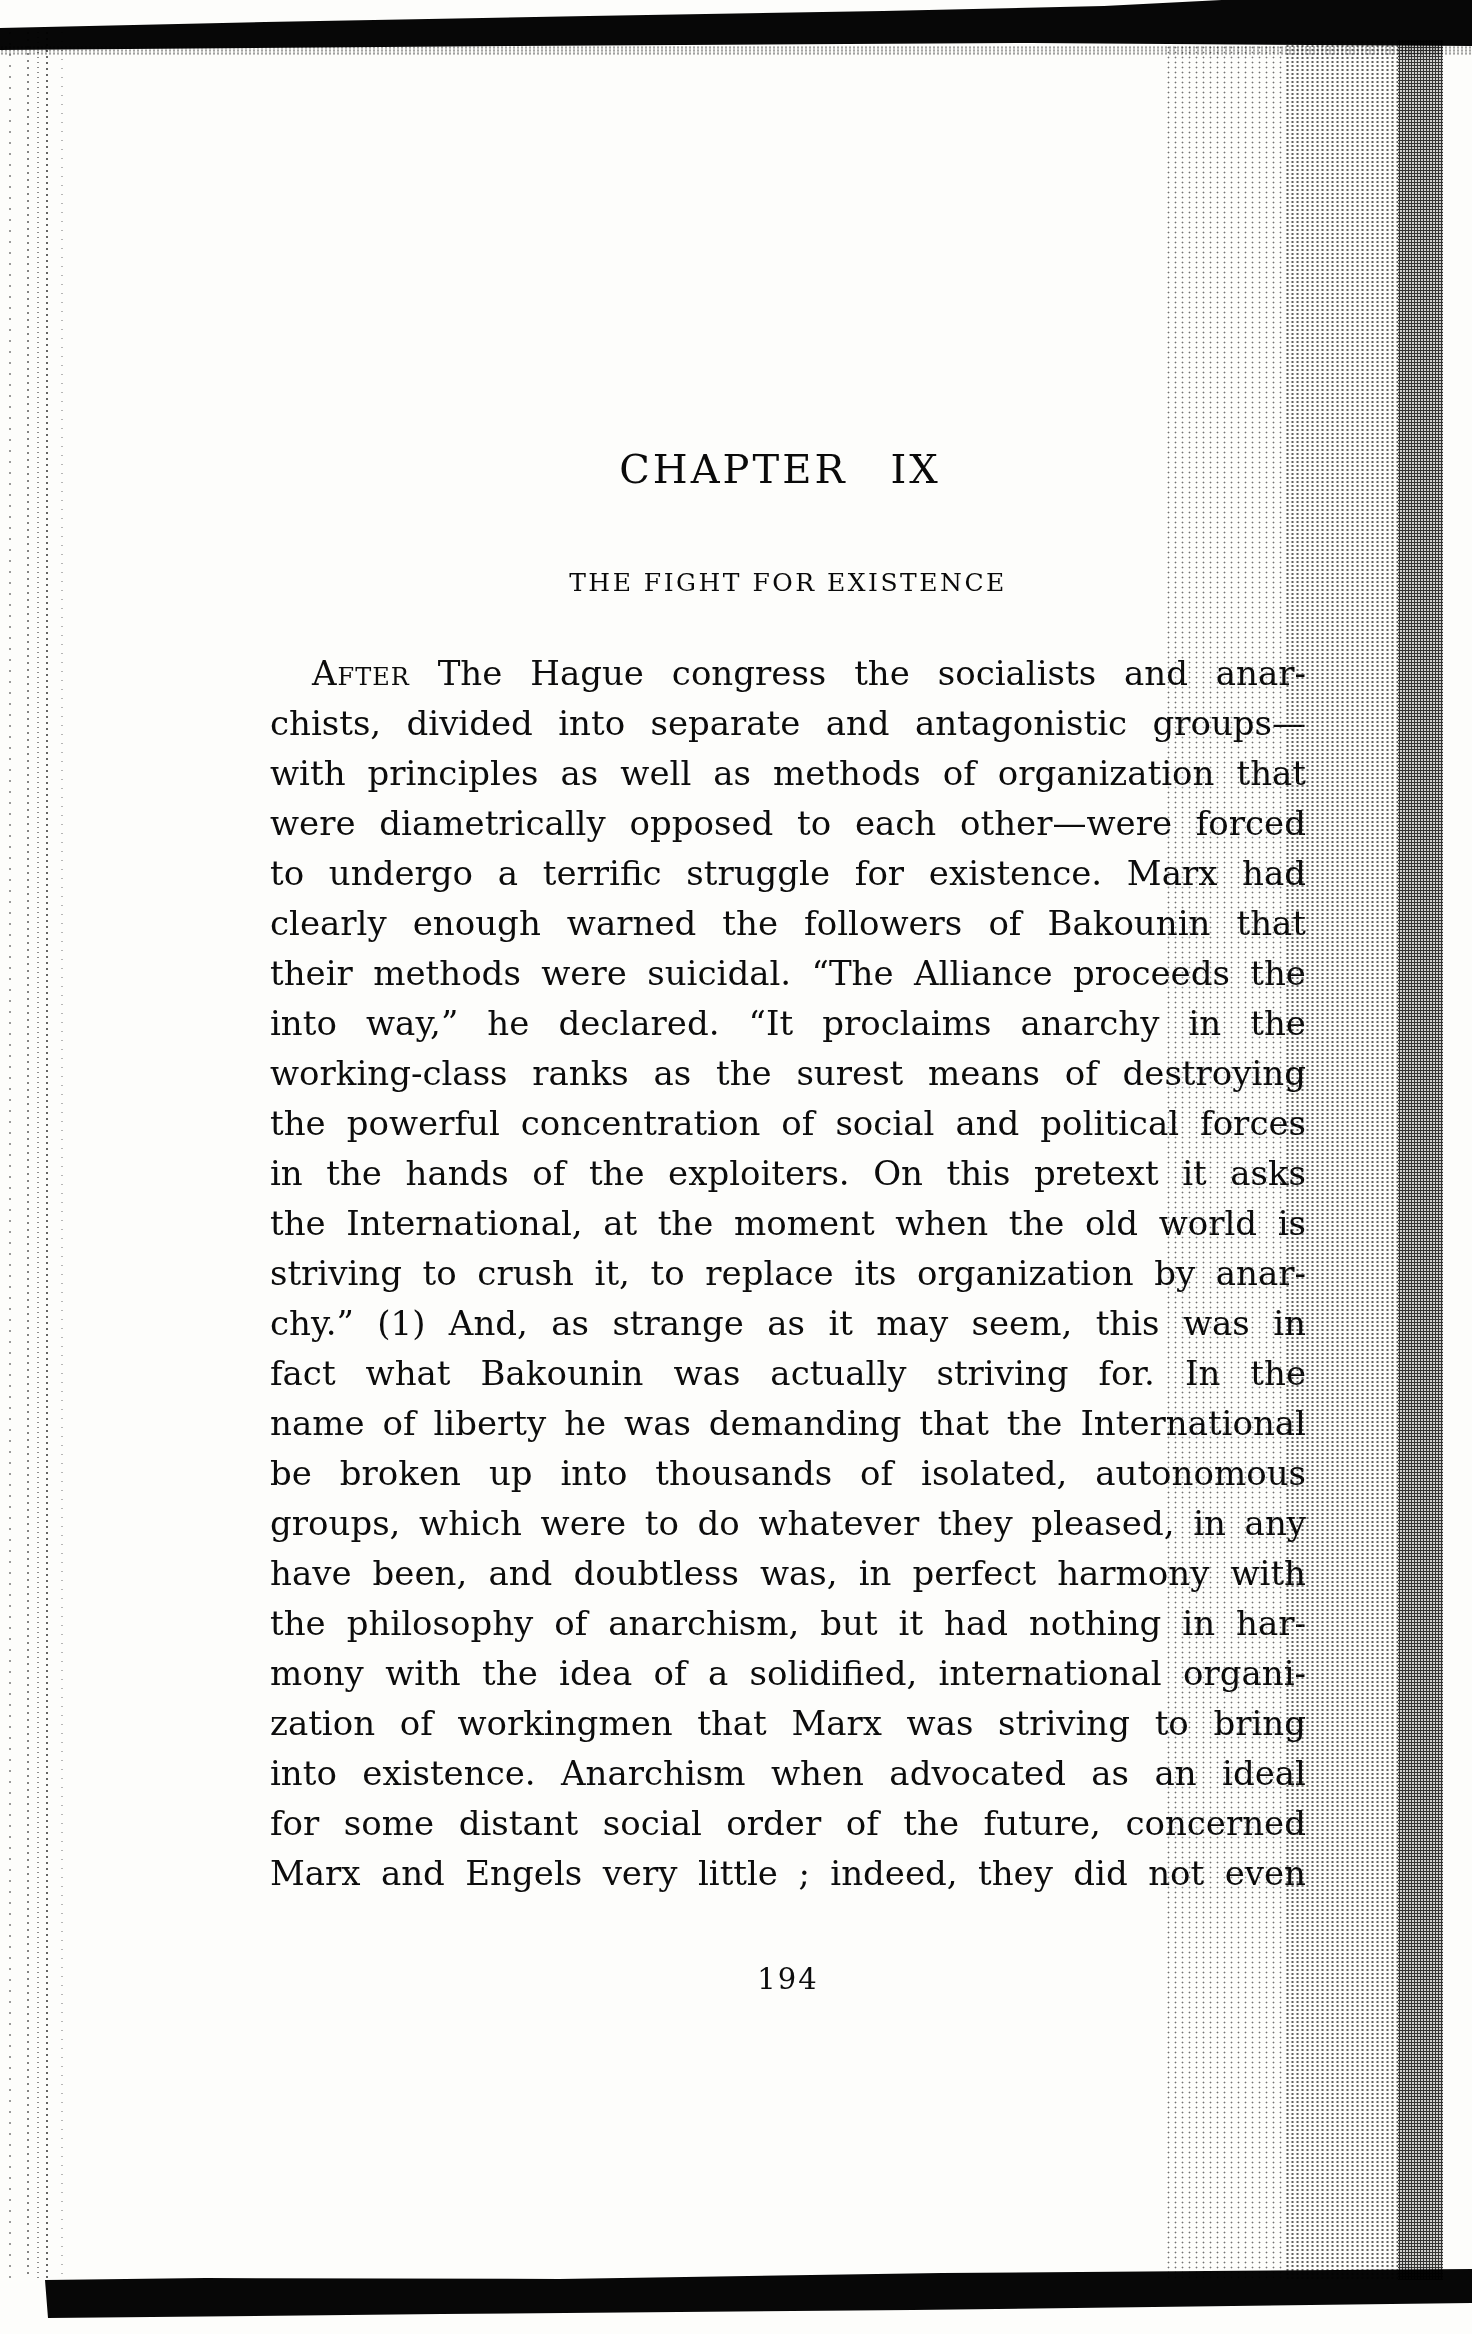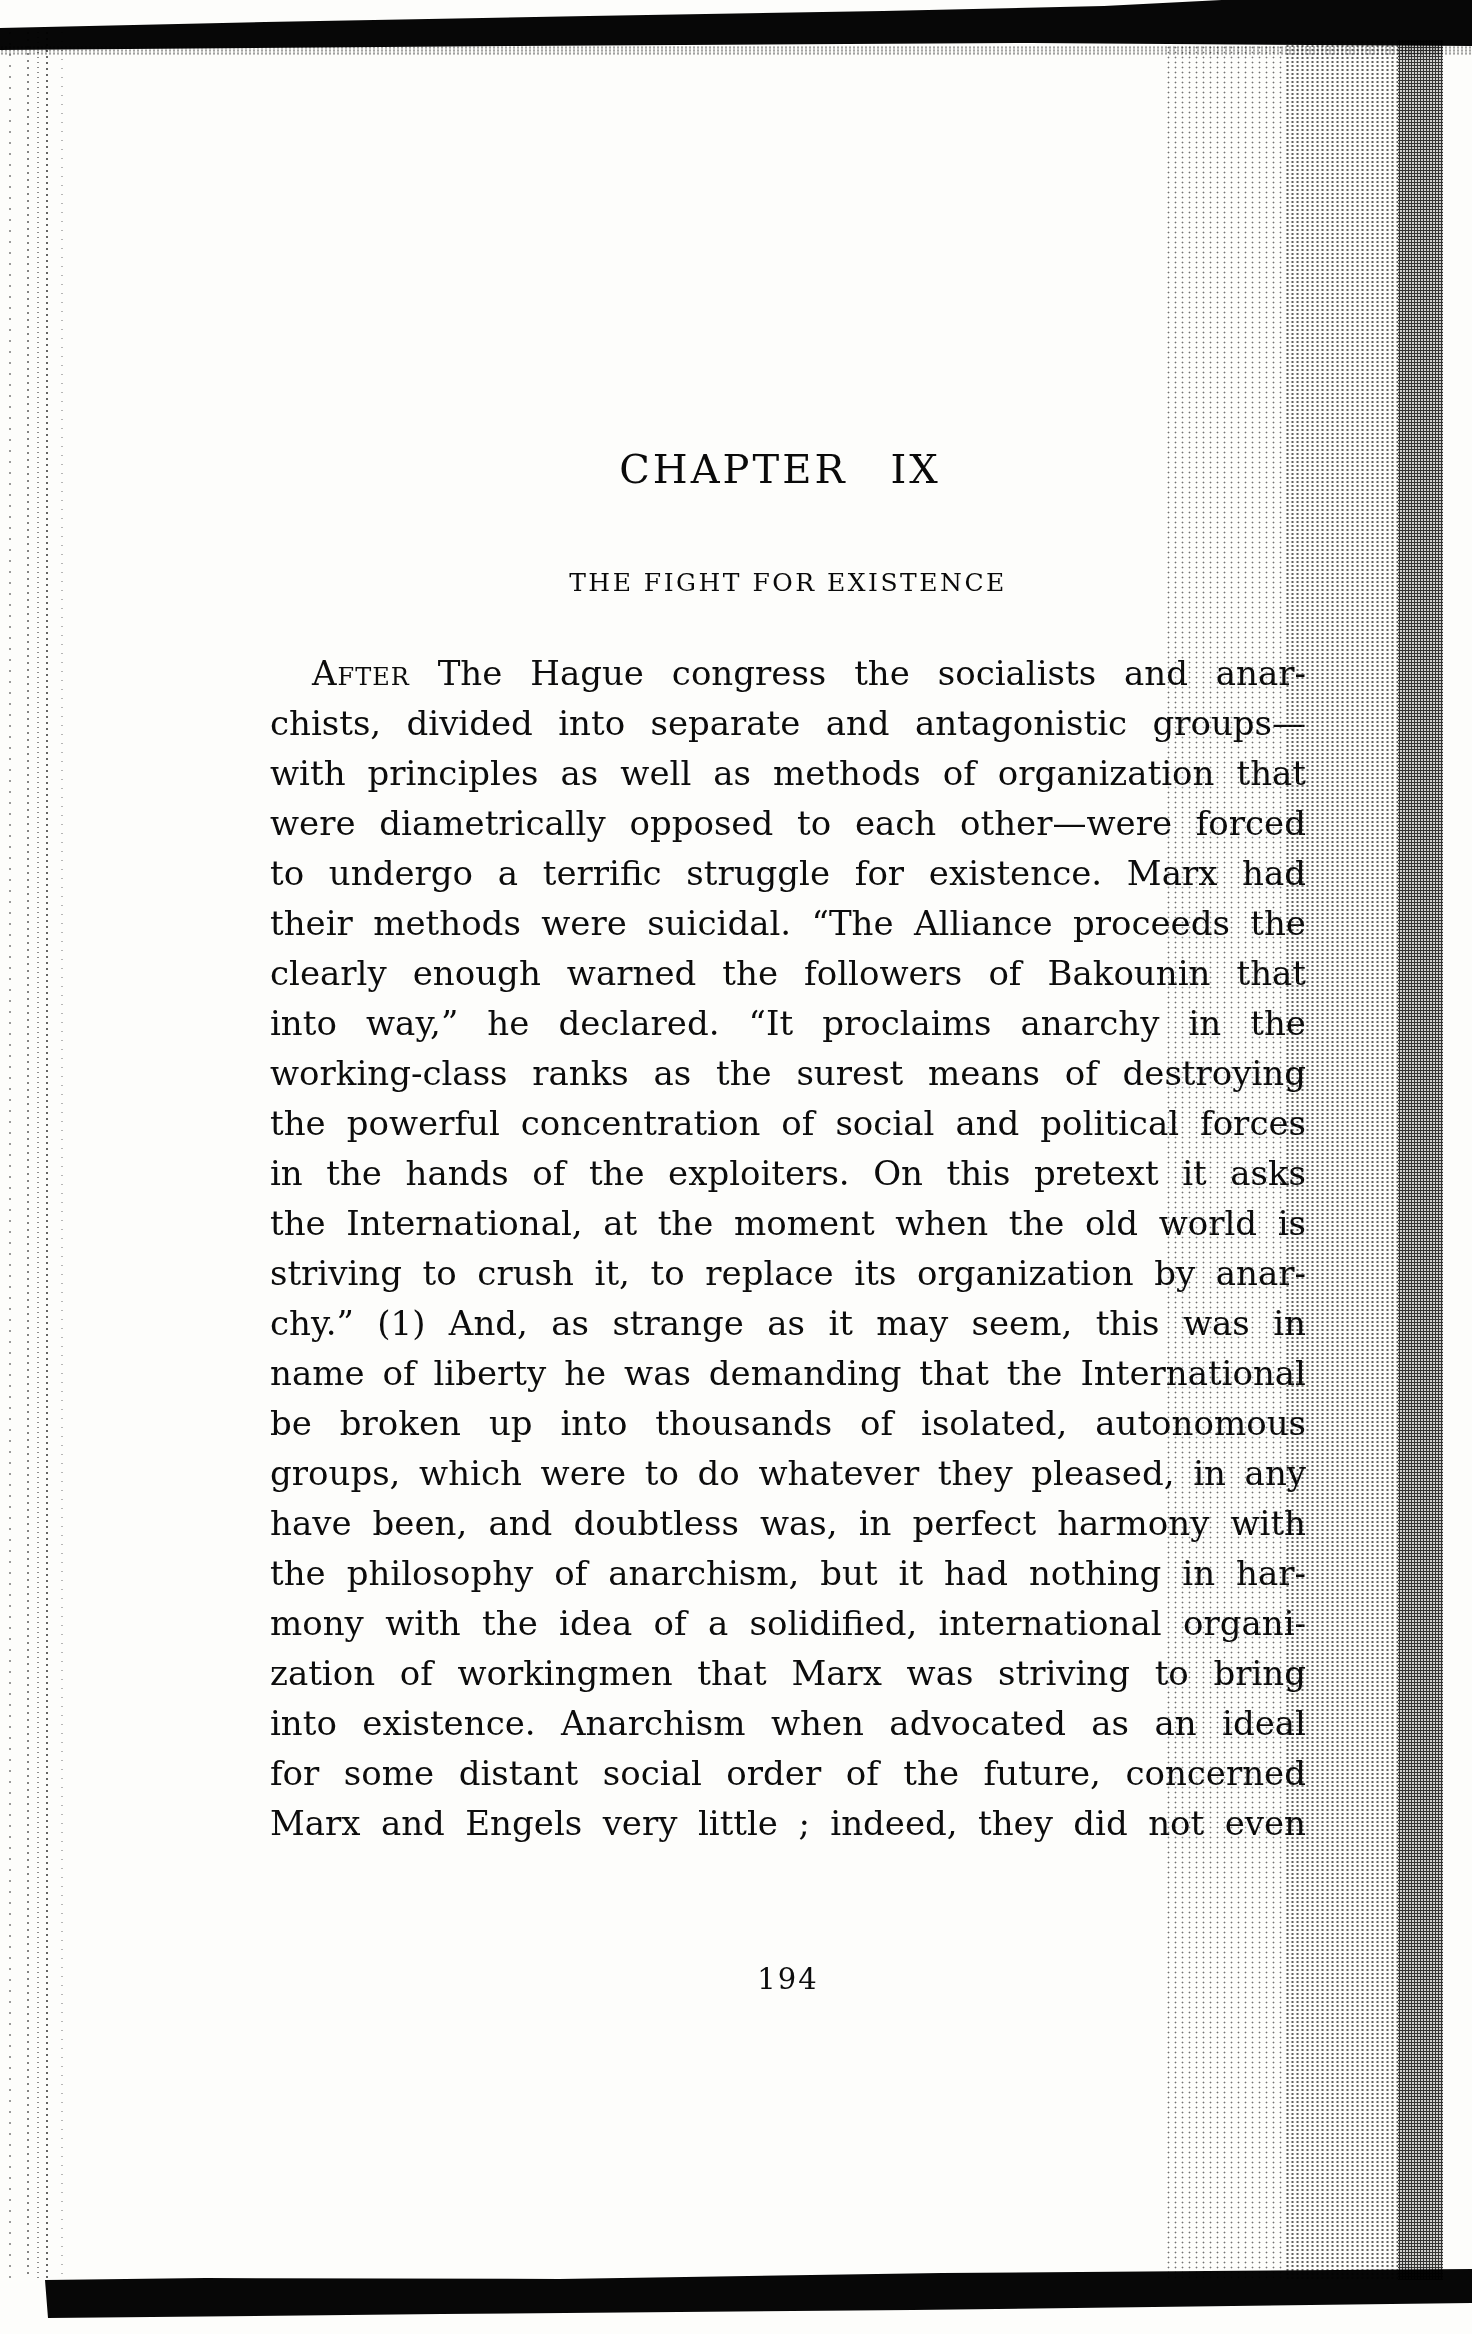--- a/index.html
+++ b/index.html
@@ -147,29 +147,30 @@
 
   <div class="body-text">
     <div class="line first">
       <span class="lead">After</span><span> The Hague congress the socialists and anar-</span>
     </div>
     <div>
         <div class="line">chists, divided into separate and antagonistic groups—</div>
         <div class="line">with principles as well as methods of organization that</div>
         <div class="line">were diametrically opposed to each other—were forced</div>
         <div class="line">to undergo a terrific struggle for existence.  Marx had</div>
+        <div class="line">clearly enough warned the followers of Bakounin that</div>
         <div class="line">their methods were suicidal.  “The Alliance proceeds the</div>
-        <div class="line">clearly enough warned the followers of Bakounin that</div>
         <div class="line">into way,” he declared.  “It proclaims anarchy in the</div>
         <div class="line">working-class ranks as the surest means of destroying</div>
         <div class="line">the powerful concentration of social and political forces</div>
         <div class="line">in the hands of the exploiters.  On this pretext it asks</div>
         <div class="line">the International, at the moment when the old world is</div>
         <div class="line">striving to crush it, to replace its organization by anar-</div>
         <div class="line">chy.” (1)  And, as strange as it may seem, this was in</div>
+        <div class="line">fact what Bakounin was actually striving for.  In the</div>
         <div class="line">name of liberty he was demanding that the International</div>
         <div class="line">be broken up into thousands of isolated, autonomous</div>
         <div class="line">groups, which were to do whatever they pleased, in any</div>
         <div class="line">have been, and doubtless was, in perfect harmony with</div>
         <div class="line">the philosophy of anarchism, but it had nothing in har-</div>
         <div class="line">mony with the idea of a solidified, international organi-</div>
         <div class="line">zation of workingmen that Marx was striving to bring</div>
         <div class="line">into existence.  Anarchism when advocated as an ideal</div>
         <div class="line">for some distant social order of the future, concerned</div>
         <div class="line">Marx and Engels very little ; indeed, they did not even</div>

